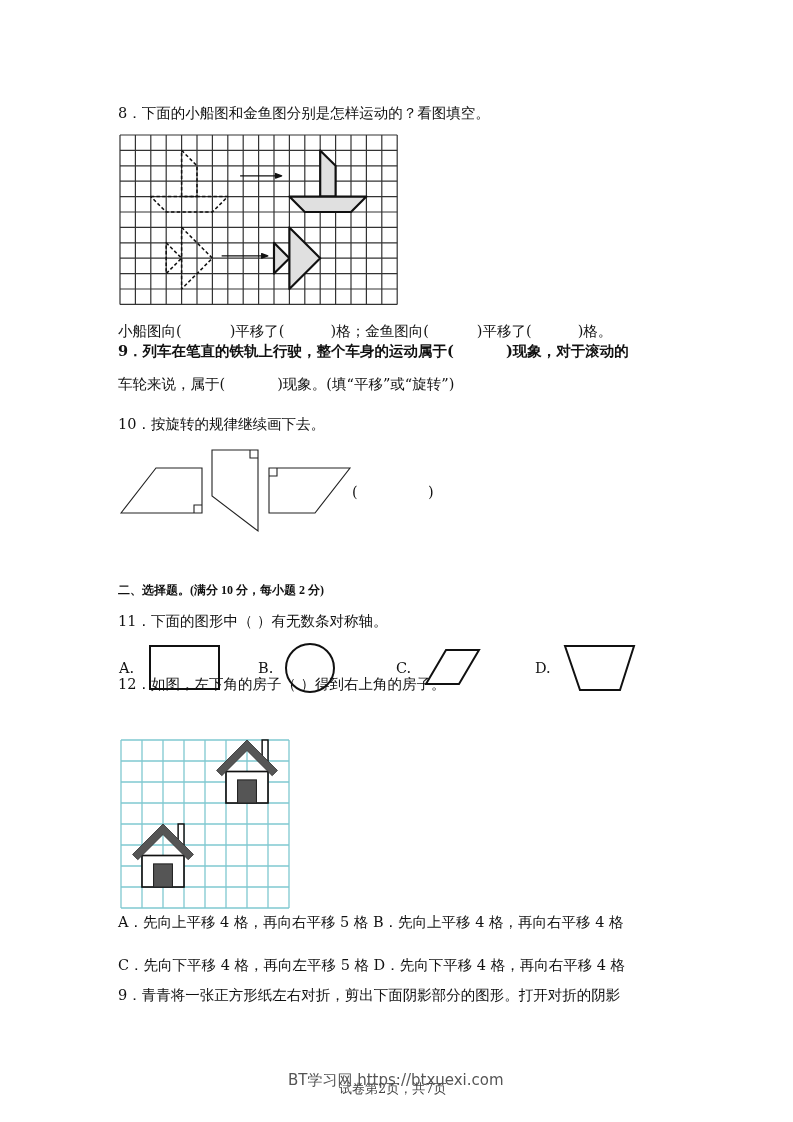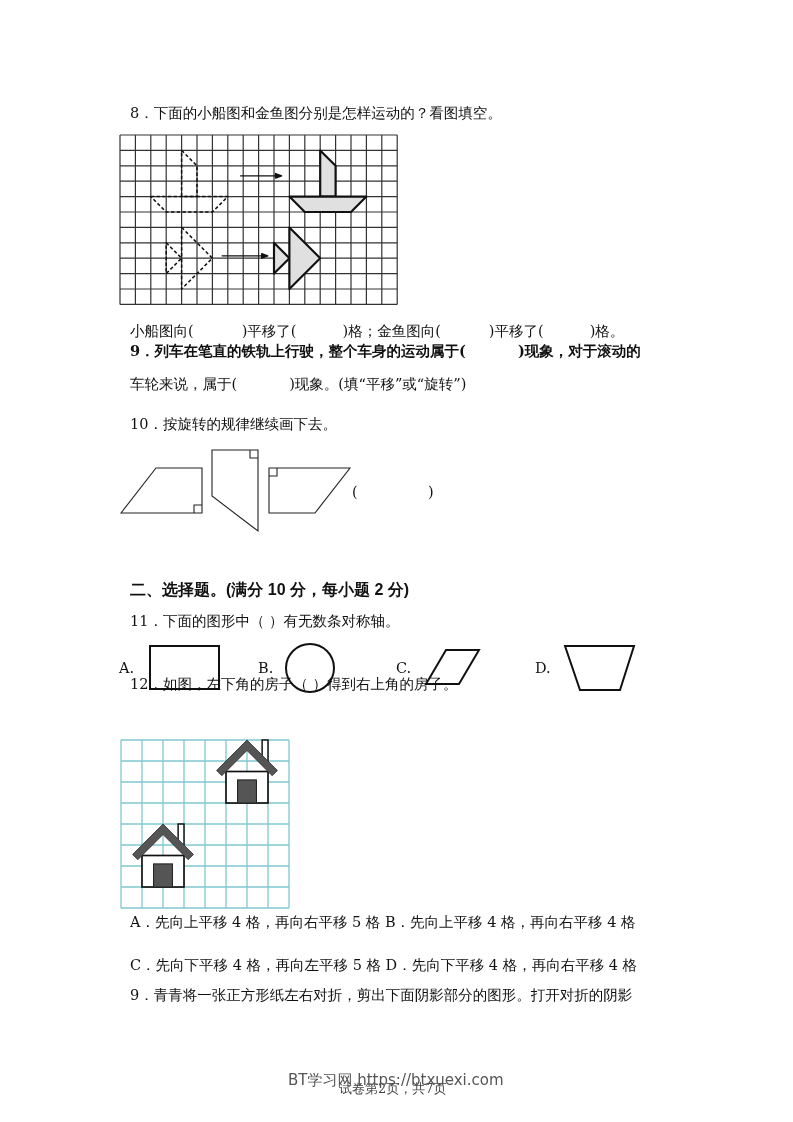--- a/index.html
+++ b/index.html
@@ -1,19 +1,19 @@
 <!DOCTYPE html>
 <html><head>
 <meta charset="utf-8">
 <style>
   html, body { margin:0; padding:0; background:#ffffff; }
   body { width:793px; height:1122px; position:relative; overflow:hidden;
          font-family:"DejaVu Serif","Liberation Serif",serif; color:#111; }
-  .line { position:absolute; left:118px; font-size:14.5px; white-space:nowrap; line-height:20px;margin-left:12px; }
-  .bold { font-weight:bold; font-family:Liberation Sans, sans-serif; font-size:16px; }
+  .line { position:absolute; left:118px; font-size:14.5px; white-space:nowrap; line-height:20px; }
+  .bold { font-weight:bold; font-family:Liberation Serif, serif; font-size:12px; }
   .blank { display:inline-block; }
   svg { position:absolute; overflow:visible; }
   .footer-wrap { position:absolute; left:4px; width:642px; top:1068px; height:30px; }
   .watermark { position:absolute; left:284px; top:3px; font-family:"DejaVu Sans","Liberation Sans",sans-serif; font-size:15px; color:#555; white-space:nowrap; }
   .pageno { position:absolute; left:335px; top:12px; font-size:13px; color:#444; white-space:nowrap; }
   .opt-label { position:absolute; font-size:14.5px; line-height:20px; }
 </style>
 </head>
 <body>
 

